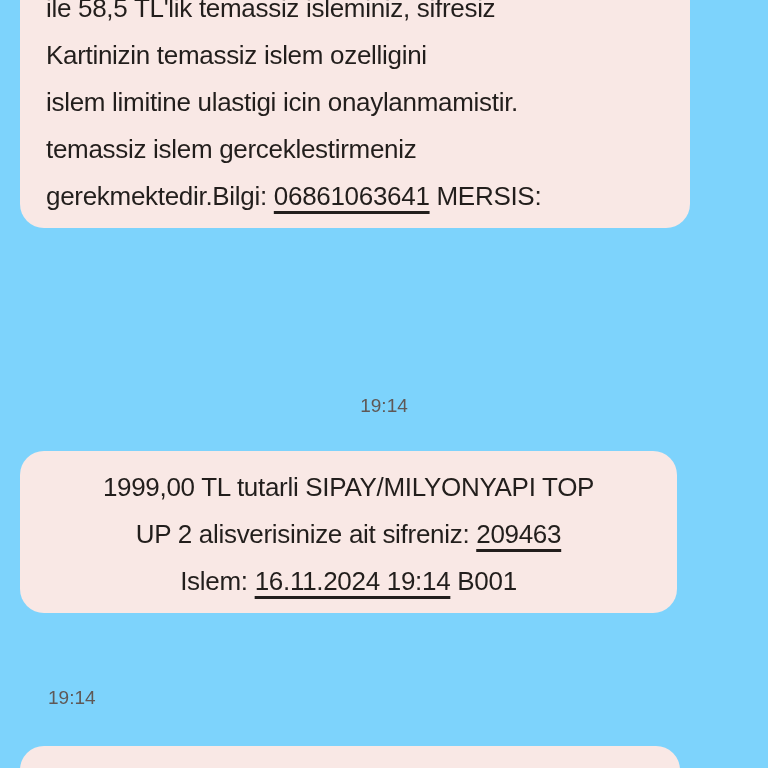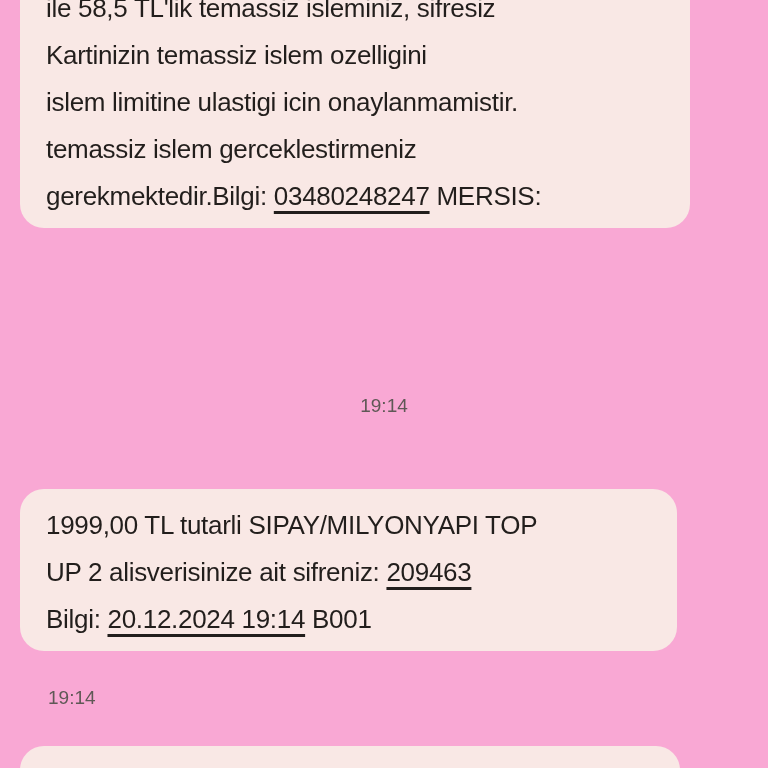--- a/index.html
+++ b/index.html
@@ -5,21 +5,21 @@
   html, body {
     margin: 0;
     padding: 0;
     background: #fdf5f2;
     font-family: "Liberation Sans", sans-serif;
   }
   .screen {
     position: relative;
     width: 768px;
     height: 768px;
-    background: #f9a8d4;
+    background: #7dd3fc;
     overflow: hidden;
   }
   .bubble {
     position: absolute;
     left: 20px;
     background: #f9e8e5;
     border-radius: 24px;
     padding: 13px 26px 8px 26px;
     color: #221e1c;
     font-size: 26px;
@@ -35,22 +35,23 @@
     text-decoration-thickness: 2.5px;
     text-underline-offset: 6px;
     color: #221e1c;
     cursor: pointer;
   }
   .bubble-1 {
     top: -28px;
     width: 670px;
   }
   .bubble-2 {
-    top: 489px;
+    top: 451px;
     width: 657px;
+    text-align: center;
   }
   .bubble-3 {
     top: 746px;
     width: 660px;
     height: 60px;
     padding: 0;
   }
   .timestamp-center {
     position: absolute;
     top: 395px;
@@ -71,28 +72,28 @@
 </head>
 <body>
 
 <div class="screen">
 
   <div class="bubble bubble-1">
       <div class="msg-line"><span>ile 58,5 TL'lik temassiz isleminiz, sifresiz</span></div>
       <div class="msg-line"><span>Kartinizin temassiz islem ozelligini</span></div>
       <div class="msg-line"><span>islem limitine ulastigi icin onaylanmamistir.</span></div>
       <div class="msg-line"><span>temassiz islem gerceklestirmeniz</span></div>
-      <div class="msg-line"><span>gerekmektedir.Bilgi: </span><span class="msg-link">03480248247</span><span> MERSIS:</span></div>
+      <div class="msg-line"><span>gerekmektedir.Bilgi: </span><span class="msg-link">06861063641</span><span> MERSIS:</span></div>
     </div>
 
   <div class="timestamp-center">19:14</div>
 
   <div class="bubble bubble-2">
       <div class="msg-line"><span>1999,00 TL tutarli SIPAY/MILYONYAPI TOP</span></div>
       <div class="msg-line"><span>UP 2 alisverisinize ait sifreniz: </span><span class="msg-link">209463</span></div>
-      <div class="msg-line"><span>Bilgi: </span><span class="msg-link">20.12.2024 19:14</span><span> B001</span></div>
+      <div class="msg-line"><span>Islem: </span><span class="msg-link">16.11.2024 19:14</span><span> B001</span></div>
     </div>
 
   <div class="timestamp-left">19:14</div>
 
   <div class="bubble bubble-3"></div>
 
 </div>
 
 </body></html>

